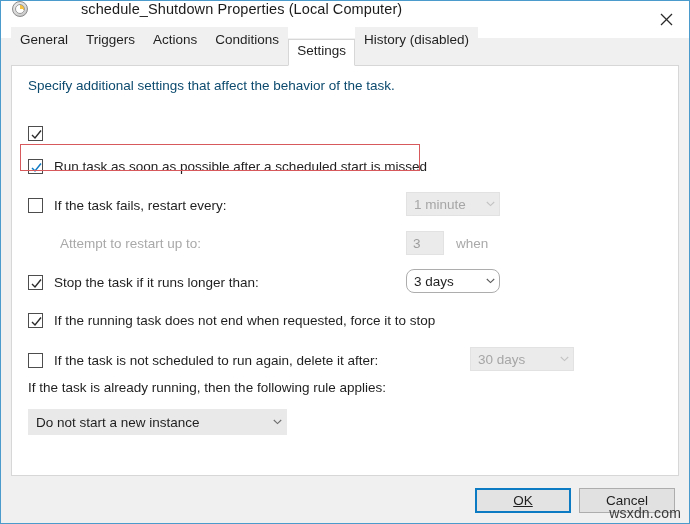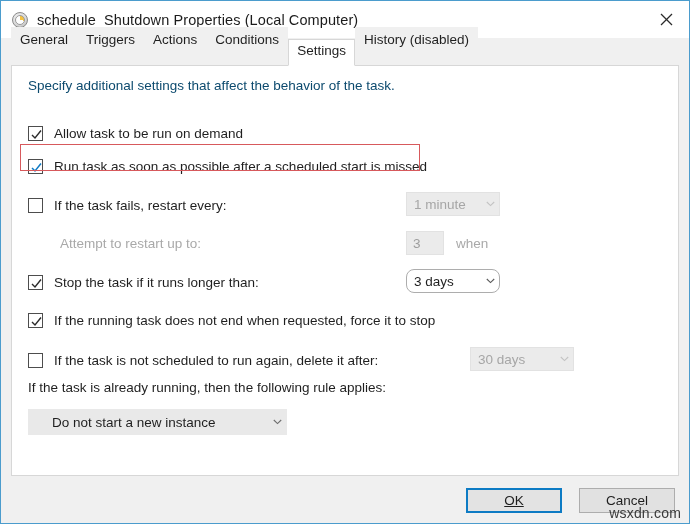--- a/index.html
+++ b/index.html
@@ -26,22 +26,22 @@
     display: flex;
     flex-direction: column;
   }
 
   
   .titlebar {
     height: 37px;
     min-height: 37px;
     background: #ffffff;
     display: flex;
-    align-items: center;
-    position: relative;
+    position: relative;
+    gap: 44px;
   }
   .title-icon {
     width: 16px;
     height: 16px;
     margin-left: 11px;
     margin-right: 9px;
     position: relative;
   }
   .clock-face {
     position: absolute;
@@ -209,21 +209,20 @@
     background: #ebebeb;
     border: 1px solid #e2e2e2;
   }
   .combo.disabled .ctext { color: #a6a6a6; }
   .combo.disabled .carrow { color: #c3c3c3; }
 
   .combo.flat {
     background: #e9e9e9;
     border: 1px solid #e9e9e9;
     height: 26px;
-    padding-left: 16px;
   }
   .combo.flat .ctext { color: #1f1f1f; }
   .combo.flat .carrow { color: #6d6d6d; }
 
   
   .numbox {
     position: absolute;
     box-sizing: border-box;
     height: 24px;
     width: 38px;
@@ -256,21 +255,21 @@
     font-size: 13.5px;
     color: #1f1f1f;
     display: flex;
     align-items: center;
     justify-content: center;
   }
   .btn.default {
     border: 2px solid #0d7bc4;
     background: #e3e3e3;
   }
-  #ok-button { right: 127px; text-decoration: underline; }
+  #ok-button { right: 118px; text-decoration: underline; }
   #cancel-button { right: 14px; }
 
   .watermark {
     position: absolute;
     right: 8px;
     bottom: 2px;
     font-size: 14px;
     color: #3a3a3a;
     font-family: "Liberation Sans", sans-serif;
     letter-spacing: 0.2px;
@@ -308,21 +307,20 @@
 
     <div class="intro">Specify additional settings that affect the behavior of the task.</div>
 
     <div class="row" style="top:56px;">
       <div class="cb-wrap" style="margin-left:16px;">
         <div class="cb">
           <svg class="tick" viewBox="0 0 13 13" aria-hidden="true">
             <polyline points="2,7 5,10 11,2.5" fill="none" stroke="#2b2b2b" stroke-width="1.4"></polyline>
           </svg>
         </div>
-        <div class="cb-label">Allow task to be run on demand</div>
       </div>
     </div>
 
     <div class="row" style="top:89px;">
       <div class="cb-wrap" style="margin-left:16px;">
         <div class="cb">
           <svg class="tick" viewBox="0 0 13 13" aria-hidden="true">
             <polyline points="2,7 5,10 11,2.5" fill="none" stroke="#0f7ac4" stroke-width="1.5"></polyline>
           </svg>
         </div>

